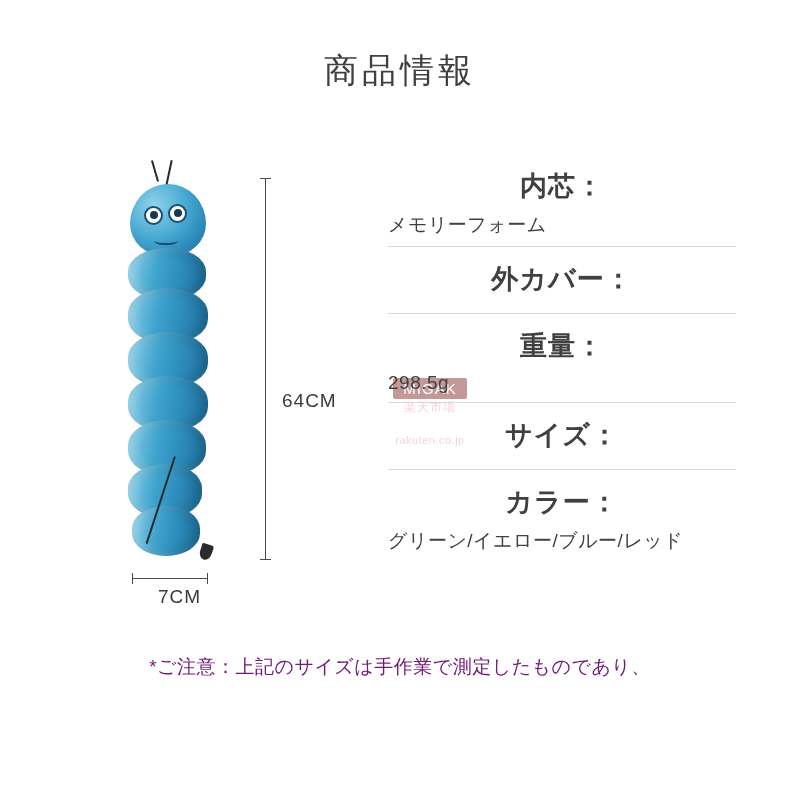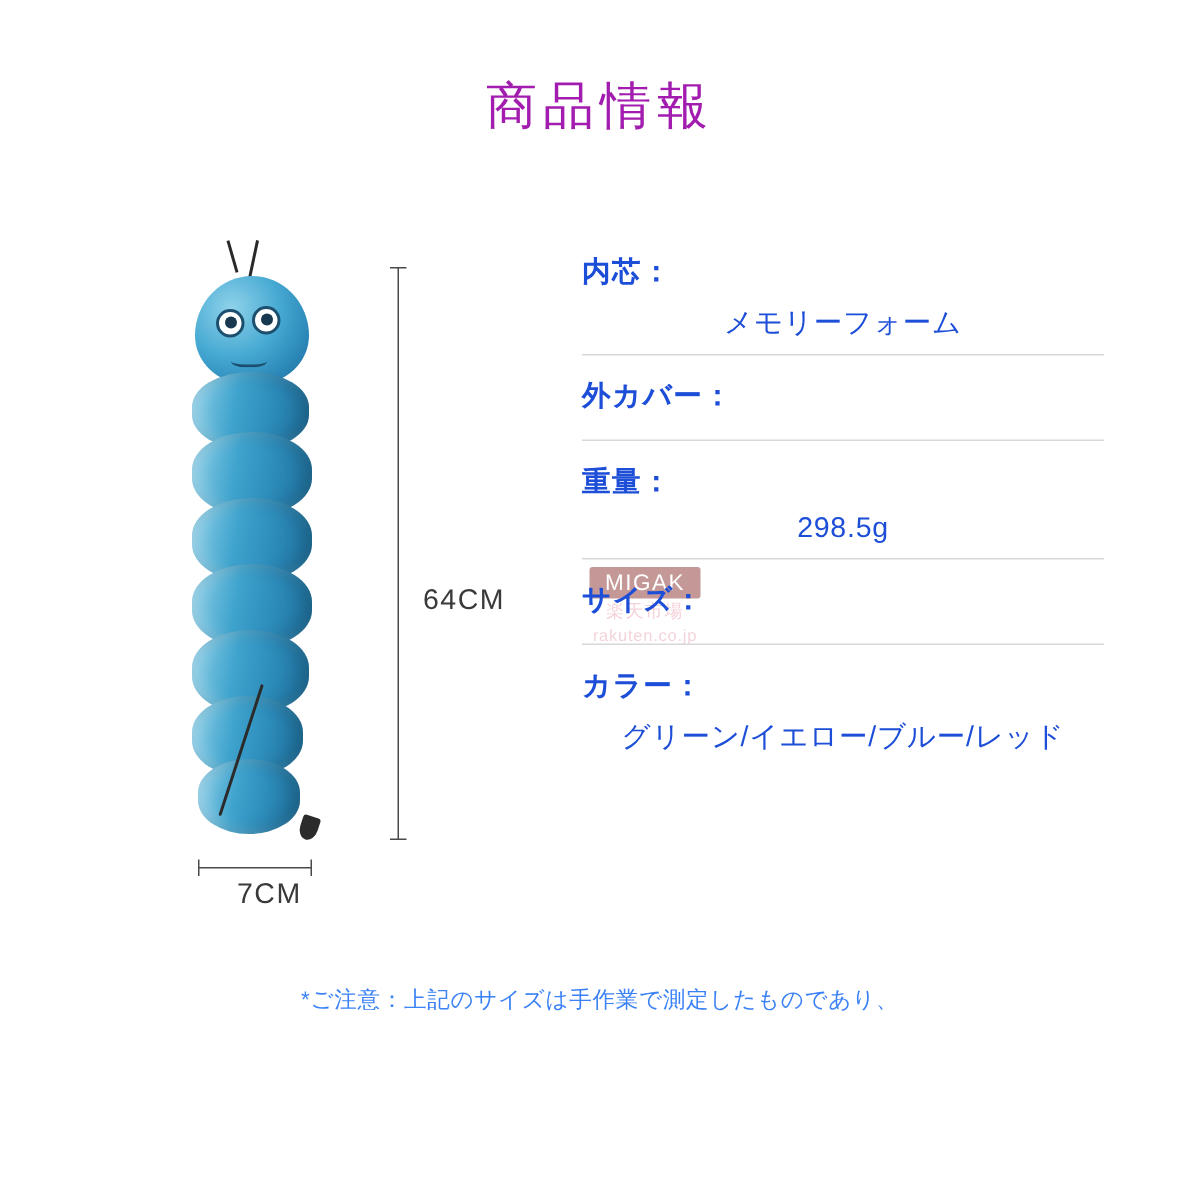--- a/index.html
+++ b/index.html
@@ -21,21 +21,21 @@
     box-sizing: border-box;
   }
   .title {
     position: absolute;
     top: 48px;
     left: 0;
     width: 800px;
     text-align: center;
     font-size: 34px;
     letter-spacing: 4px;
-    color: #a21caf;
+    color: #404040;
     font-weight: 400;
   }
 
   
   .photo-area {
     position: absolute;
     left: 90px;
     top: 150px;
     width: 300px;
     height: 470px;
@@ -209,21 +209,21 @@
     padding: 2px 10px;
     border-radius: 2px;
   }
   .wm-sub {
     margin-top: 0;
     font-size: 12px;
     color: #e79aa8;
     letter-spacing: 1px;
   }
   .wm-url {
-    margin-top: 2px;
+    margin-top: 18px;
     font-size: 11px;
     color: #e4a0ad;
     letter-spacing: 0.5px;
   }
 
   
   .spec-list {
     position: absolute;
     left: 388px;
     top: 168px;
@@ -231,42 +231,42 @@
   }
   .spec-row {
     border-bottom: 1px solid #d8d8d8;
     padding: 0 0 8px 0;
     margin-bottom: 14px;
   }
   .spec-row:last-child {
     border-bottom: none;
   }
   .spec-label {
-    font-size: 19px;
-    color: #1d4ed8;
+    font-size: 27px;
+    color: #404040;
     font-weight: 700;
     letter-spacing: 1px;
     margin-bottom: 8px;
+    text-align: center;
   }
   .spec-value {
     font-size: 19px;
-    color: #1d4ed8;
+    color: #404040;
     letter-spacing: 0.5px;
-    text-align: center;
   }
 
   
   .footnote {
     position: absolute;
     left: 0;
     top: 652px;
     width: 800px;
     text-align: center;
-    font-size: 15px;
-    color: #3b82f6;
+    font-size: 19px;
+    color: #701a75;
     line-height: 30px;
     letter-spacing: 0.5px;
   }
 </style>
 </head>
 <body>
 
 <div class="page">
 
   <div class="title">商品情報</div>

